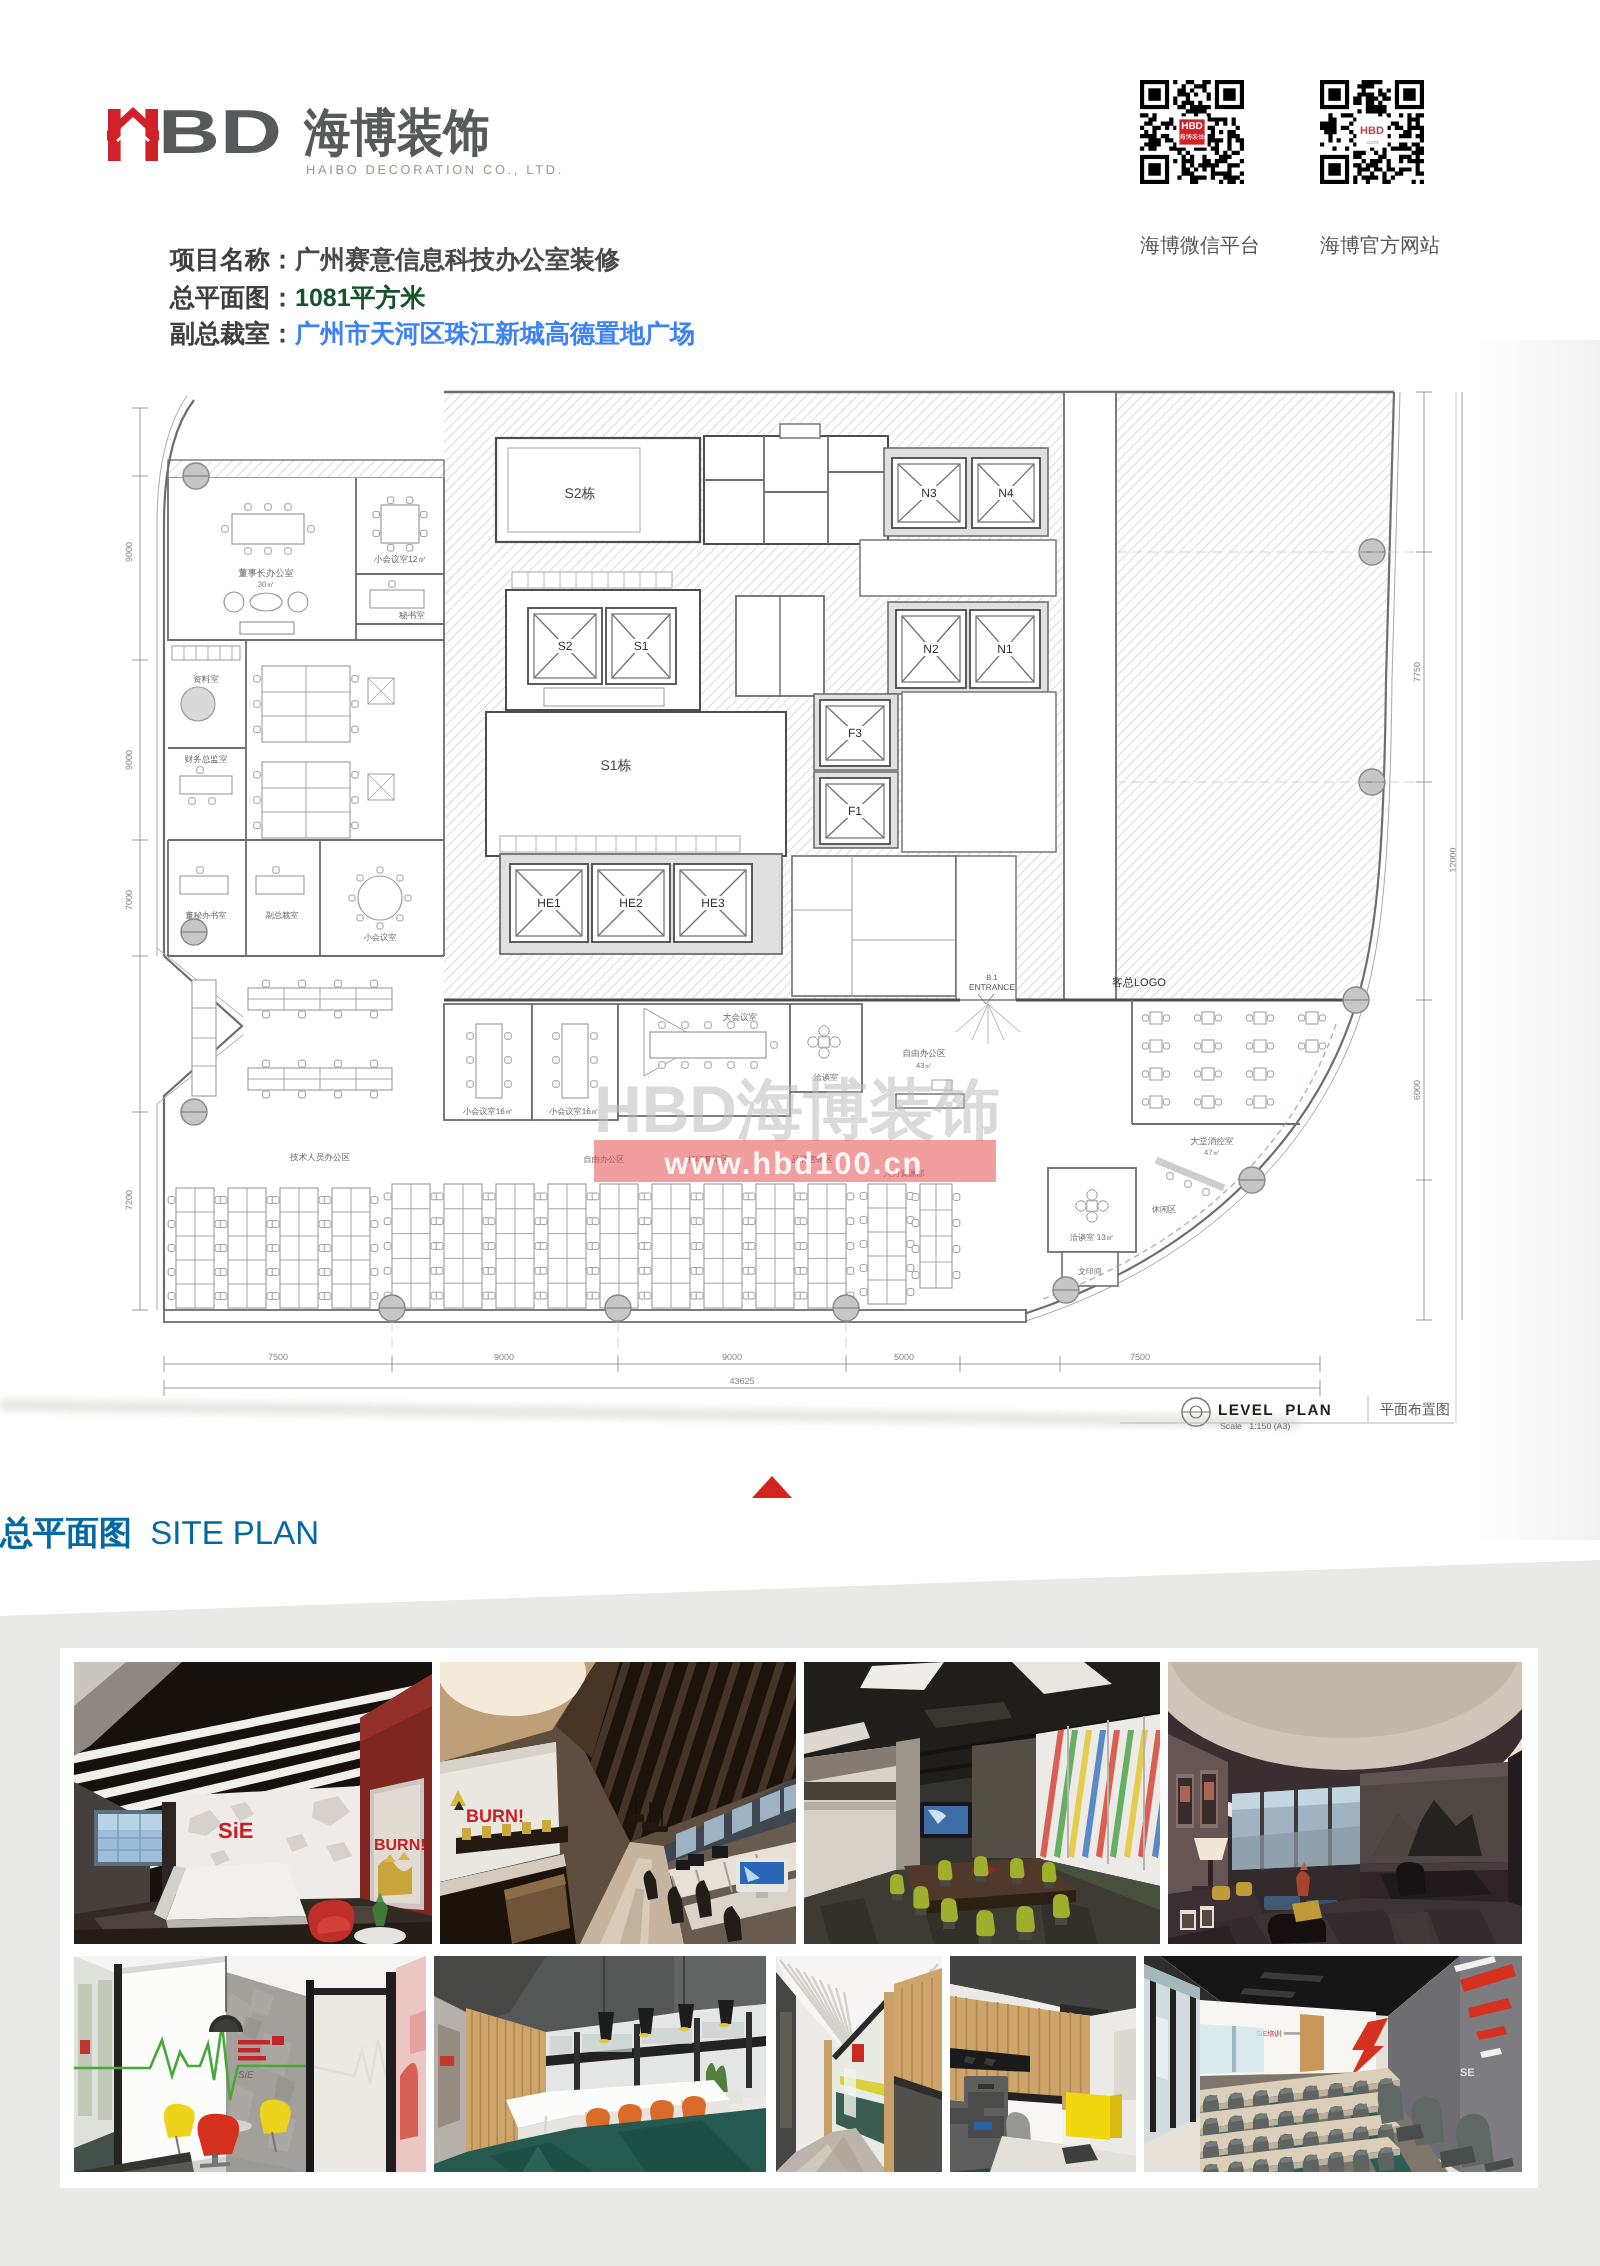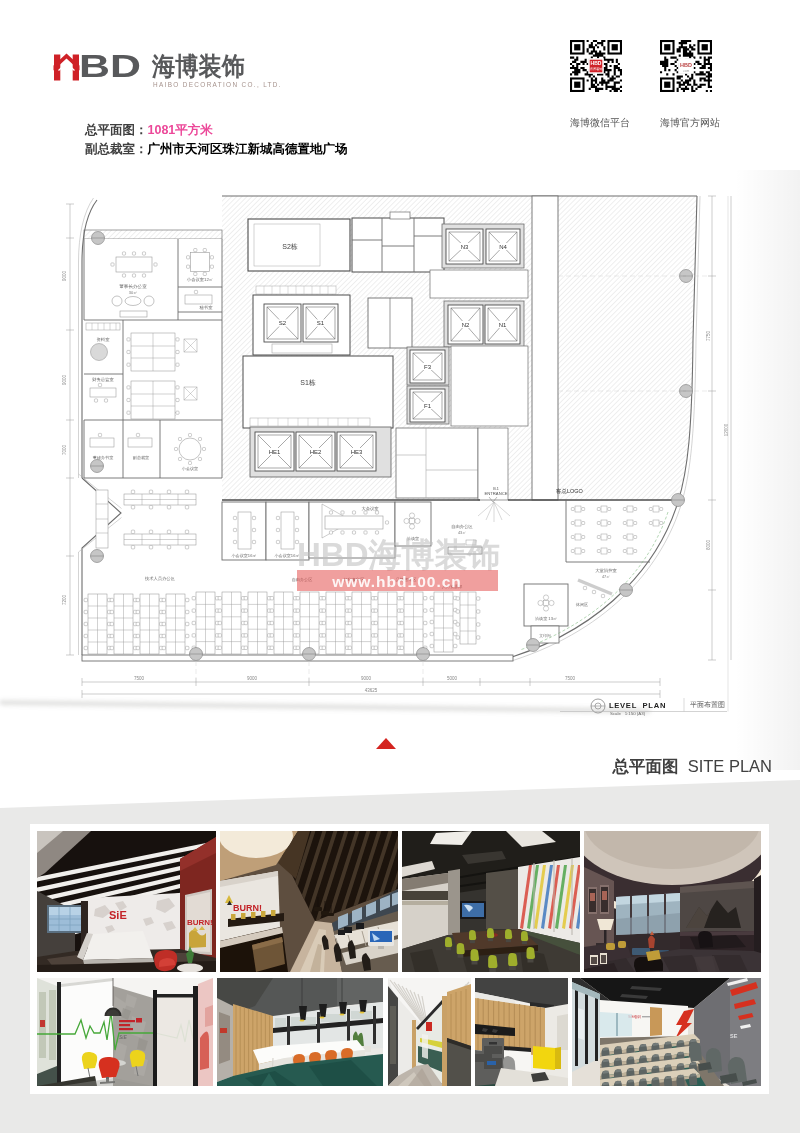--- a/index.html
+++ b/index.html
@@ -10,22 +10,23 @@
 <rect x="54" y="54.5" width="6.3" height="26" fill="#cf2127"></rect>
 <rect x="72.7" y="54.5" width="6.3" height="26" fill="#cf2127"></rect>
 <path d="M53.5 70.5 L66.5 58.5 L79.5 70.5 L79.5 65.5 L66.5 53.5 L53.5 65.5 Z" fill="#cf2127"></path>
 <path d="M58.5 70.5 L66.5 63.2 L74.5 70.5" stroke="#ffffff" stroke-width="1.3" fill="none"></path>
 <text x="79" y="76.5" font-family="Liberation Sans" font-weight="bold" font-size="31" fill="#58595b" textLength="62" lengthAdjust="spacingAndGlyphs">BD</text>
 <text x="152" y="75" font-family="Liberation Sans" font-weight="bold" font-size="25.5" fill="#58595b" textLength="93" lengthAdjust="spacingAndGlyphs">海博装饰</text>
 <text x="153" y="87" font-family="Liberation Sans" font-size="6.4" fill="#a5928c" letter-spacing="1.35">HAIBO DECORATION CO., LTD.</text>
 </svg>
 
 <div style="position:absolute;left:85px;top:121px;font-size:12.5px;color:#3f3f3f;line-height:18.5px;white-space:nowrap">
-<div><b>总平面图：</b><span style="font-weight:bold;color:#ec4899">1081平方米</span></div>
-<div><b>副总裁室：</b><span style="font-weight:bold;color:#000000">广州市天河区珠江新城高德置地广场</span></div>
+<div><b>项目名称：</b><span style="font-weight:bold;color:#4a4a4a">广州赛意信息科技办公室装修</span></div>
+<div><b>总平面图：</b><span style="font-weight:bold;color:#14532d">1081平方米</span></div>
+<div><b>副总裁室：</b><span style="font-weight:bold;color:#3b82f6">广州市天河区珠江新城高德置地广场</span></div>
 </div>
 
 <svg style="position:absolute;left:570px;top:40px" width="52" height="52" viewBox="0 0 52 52">
     <rect width="52" height="52" fill="#fff"></rect>
     <path d="M0.0 16.6h2.1v2.1h-2.1zM0.0 22.9h2.1v2.1h-2.1zM0.0 27.0h2.1v2.1h-2.1zM0.0 33.3h2.1v2.1h-2.1zM2.1 16.6h2.1v2.1h-2.1zM2.1 20.8h2.1v2.1h-2.1zM2.1 25.0h2.1v2.1h-2.1zM2.1 27.0h2.1v2.1h-2.1zM2.1 31.2h2.1v2.1h-2.1zM4.2 18.7h2.1v2.1h-2.1zM4.2 20.8h2.1v2.1h-2.1zM4.2 27.0h2.1v2.1h-2.1zM4.2 29.1h2.1v2.1h-2.1zM4.2 31.2h2.1v2.1h-2.1zM4.2 33.3h2.1v2.1h-2.1zM6.2 16.6h2.1v2.1h-2.1zM6.2 18.7h2.1v2.1h-2.1zM6.2 22.9h2.1v2.1h-2.1zM6.2 25.0h2.1v2.1h-2.1zM6.2 27.0h2.1v2.1h-2.1zM6.2 29.1h2.1v2.1h-2.1zM6.2 31.2h2.1v2.1h-2.1zM6.2 33.3h2.1v2.1h-2.1zM8.3 22.9h2.1v2.1h-2.1zM8.3 29.1h2.1v2.1h-2.1zM8.3 31.2h2.1v2.1h-2.1zM10.4 20.8h2.1v2.1h-2.1zM10.4 27.0h2.1v2.1h-2.1zM12.5 20.8h2.1v2.1h-2.1zM12.5 22.9h2.1v2.1h-2.1zM12.5 27.0h2.1v2.1h-2.1zM12.5 29.1h2.1v2.1h-2.1zM14.6 18.7h2.1v2.1h-2.1zM14.6 20.8h2.1v2.1h-2.1zM14.6 29.1h2.1v2.1h-2.1zM14.6 33.3h2.1v2.1h-2.1zM16.6 0.0h2.1v2.1h-2.1zM16.6 8.3h2.1v2.1h-2.1zM16.6 10.4h2.1v2.1h-2.1zM16.6 22.9h2.1v2.1h-2.1zM16.6 31.2h2.1v2.1h-2.1zM16.6 33.3h2.1v2.1h-2.1zM16.6 39.5h2.1v2.1h-2.1zM18.7 4.2h2.1v2.1h-2.1zM18.7 6.2h2.1v2.1h-2.1zM18.7 12.5h2.1v2.1h-2.1zM18.7 18.7h2.1v2.1h-2.1zM18.7 20.8h2.1v2.1h-2.1zM18.7 29.1h2.1v2.1h-2.1zM18.7 31.2h2.1v2.1h-2.1zM18.7 33.3h2.1v2.1h-2.1zM18.7 35.4h2.1v2.1h-2.1zM18.7 47.8h2.1v2.1h-2.1zM20.8 2.1h2.1v2.1h-2.1zM20.8 4.2h2.1v2.1h-2.1zM20.8 6.2h2.1v2.1h-2.1zM20.8 10.4h2.1v2.1h-2.1zM20.8 12.5h2.1v2.1h-2.1zM20.8 16.6h2.1v2.1h-2.1zM20.8 18.7h2.1v2.1h-2.1zM20.8 20.8h2.1v2.1h-2.1zM20.8 25.0h2.1v2.1h-2.1zM20.8 27.0h2.1v2.1h-2.1zM20.8 31.2h2.1v2.1h-2.1zM20.8 33.3h2.1v2.1h-2.1zM20.8 37.4h2.1v2.1h-2.1zM20.8 39.5h2.1v2.1h-2.1zM20.8 41.6h2.1v2.1h-2.1zM20.8 43.7h2.1v2.1h-2.1zM20.8 45.8h2.1v2.1h-2.1zM22.9 0.0h2.1v2.1h-2.1zM22.9 6.2h2.1v2.1h-2.1zM22.9 8.3h2.1v2.1h-2.1zM22.9 10.4h2.1v2.1h-2.1zM22.9 14.6h2.1v2.1h-2.1zM22.9 22.9h2.1v2.1h-2.1zM22.9 31.2h2.1v2.1h-2.1zM22.9 35.4h2.1v2.1h-2.1zM22.9 39.5h2.1v2.1h-2.1zM22.9 43.7h2.1v2.1h-2.1zM22.9 45.8h2.1v2.1h-2.1zM25.0 0.0h2.1v2.1h-2.1zM25.0 4.2h2.1v2.1h-2.1zM25.0 10.4h2.1v2.1h-2.1zM25.0 12.5h2.1v2.1h-2.1zM25.0 14.6h2.1v2.1h-2.1zM25.0 18.7h2.1v2.1h-2.1zM25.0 27.0h2.1v2.1h-2.1zM25.0 37.4h2.1v2.1h-2.1zM25.0 39.5h2.1v2.1h-2.1zM25.0 41.6h2.1v2.1h-2.1zM25.0 45.8h2.1v2.1h-2.1zM25.0 47.8h2.1v2.1h-2.1zM25.0 49.9h2.1v2.1h-2.1zM27.0 2.1h2.1v2.1h-2.1zM27.0 6.2h2.1v2.1h-2.1zM27.0 12.5h2.1v2.1h-2.1zM27.0 14.6h2.1v2.1h-2.1zM27.0 16.6h2.1v2.1h-2.1zM27.0 22.9h2.1v2.1h-2.1zM27.0 25.0h2.1v2.1h-2.1zM27.0 33.3h2.1v2.1h-2.1zM27.0 43.7h2.1v2.1h-2.1zM27.0 47.8h2.1v2.1h-2.1zM27.0 49.9h2.1v2.1h-2.1zM29.1 2.1h2.1v2.1h-2.1zM29.1 10.4h2.1v2.1h-2.1zM29.1 12.5h2.1v2.1h-2.1zM29.1 14.6h2.1v2.1h-2.1zM29.1 25.0h2.1v2.1h-2.1zM29.1 29.1h2.1v2.1h-2.1zM29.1 31.2h2.1v2.1h-2.1zM29.1 33.3h2.1v2.1h-2.1zM29.1 41.6h2.1v2.1h-2.1zM29.1 47.8h2.1v2.1h-2.1zM31.2 0.0h2.1v2.1h-2.1zM31.2 2.1h2.1v2.1h-2.1zM31.2 4.2h2.1v2.1h-2.1zM31.2 12.5h2.1v2.1h-2.1zM31.2 14.6h2.1v2.1h-2.1zM31.2 20.8h2.1v2.1h-2.1zM31.2 25.0h2.1v2.1h-2.1zM31.2 27.0h2.1v2.1h-2.1zM31.2 31.2h2.1v2.1h-2.1zM31.2 33.3h2.1v2.1h-2.1zM31.2 37.4h2.1v2.1h-2.1zM31.2 39.5h2.1v2.1h-2.1zM31.2 41.6h2.1v2.1h-2.1zM31.2 43.7h2.1v2.1h-2.1zM31.2 47.8h2.1v2.1h-2.1zM33.3 0.0h2.1v2.1h-2.1zM33.3 6.2h2.1v2.1h-2.1zM33.3 8.3h2.1v2.1h-2.1zM33.3 12.5h2.1v2.1h-2.1zM33.3 16.6h2.1v2.1h-2.1zM33.3 18.7h2.1v2.1h-2.1zM33.3 22.9h2.1v2.1h-2.1zM33.3 27.0h2.1v2.1h-2.1zM33.3 29.1h2.1v2.1h-2.1zM33.3 31.2h2.1v2.1h-2.1zM33.3 39.5h2.1v2.1h-2.1zM33.3 41.6h2.1v2.1h-2.1zM35.4 18.7h2.1v2.1h-2.1zM35.4 22.9h2.1v2.1h-2.1zM35.4 25.0h2.1v2.1h-2.1zM35.4 27.0h2.1v2.1h-2.1zM35.4 29.1h2.1v2.1h-2.1zM35.4 33.3h2.1v2.1h-2.1zM35.4 41.6h2.1v2.1h-2.1zM35.4 43.7h2.1v2.1h-2.1zM35.4 45.8h2.1v2.1h-2.1zM35.4 47.8h2.1v2.1h-2.1zM37.4 18.7h2.1v2.1h-2.1zM37.4 20.8h2.1v2.1h-2.1zM37.4 29.1h2.1v2.1h-2.1zM37.4 31.2h2.1v2.1h-2.1zM37.4 33.3h2.1v2.1h-2.1zM37.4 35.4h2.1v2.1h-2.1zM37.4 39.5h2.1v2.1h-2.1zM37.4 41.6h2.1v2.1h-2.1zM37.4 45.8h2.1v2.1h-2.1zM39.5 18.7h2.1v2.1h-2.1zM39.5 25.0h2.1v2.1h-2.1zM39.5 29.1h2.1v2.1h-2.1zM39.5 37.4h2.1v2.1h-2.1zM39.5 39.5h2.1v2.1h-2.1zM39.5 45.8h2.1v2.1h-2.1zM39.5 49.9h2.1v2.1h-2.1zM41.6 18.7h2.1v2.1h-2.1zM41.6 20.8h2.1v2.1h-2.1zM41.6 35.4h2.1v2.1h-2.1zM41.6 37.4h2.1v2.1h-2.1zM41.6 39.5h2.1v2.1h-2.1zM41.6 45.8h2.1v2.1h-2.1zM41.6 47.8h2.1v2.1h-2.1zM43.7 25.0h2.1v2.1h-2.1zM43.7 27.0h2.1v2.1h-2.1zM43.7 29.1h2.1v2.1h-2.1zM43.7 31.2h2.1v2.1h-2.1zM43.7 33.3h2.1v2.1h-2.1zM43.7 37.4h2.1v2.1h-2.1zM43.7 41.6h2.1v2.1h-2.1zM43.7 43.7h2.1v2.1h-2.1zM43.7 45.8h2.1v2.1h-2.1zM43.7 47.8h2.1v2.1h-2.1zM43.7 49.9h2.1v2.1h-2.1zM45.8 18.7h2.1v2.1h-2.1zM45.8 20.8h2.1v2.1h-2.1zM45.8 25.0h2.1v2.1h-2.1zM45.8 27.0h2.1v2.1h-2.1zM45.8 35.4h2.1v2.1h-2.1zM45.8 41.6h2.1v2.1h-2.1zM45.8 47.8h2.1v2.1h-2.1zM45.8 49.9h2.1v2.1h-2.1zM47.8 22.9h2.1v2.1h-2.1zM47.8 27.0h2.1v2.1h-2.1zM47.8 29.1h2.1v2.1h-2.1zM47.8 35.4h2.1v2.1h-2.1zM47.8 41.6h2.1v2.1h-2.1zM47.8 47.8h2.1v2.1h-2.1zM49.9 29.1h2.1v2.1h-2.1zM49.9 31.2h2.1v2.1h-2.1zM49.9 33.3h2.1v2.1h-2.1zM49.9 39.5h2.1v2.1h-2.1zM49.9 45.8h2.1v2.1h-2.1zM49.9 49.9h2.1v2.1h-2.1z" fill="#000"></path>
     <rect x="0.0" y="0.0" width="14.56" height="14.56" fill="#000"></rect>
     <rect x="2.08" y="2.08" width="10.4" height="10.4" fill="#fff"></rect>
     <rect x="4.16" y="4.16" width="6.24" height="6.24" fill="#000"></rect>
     <rect x="37.44" y="0.0" width="14.56" height="14.56" fill="#000"></rect>
     <rect x="39.52" y="2.08" width="10.4" height="10.4" fill="#fff"></rect>
@@ -734,21 +735,21 @@
       <text x="610" y="714.5" font-size="4.4" fill="#666">Scale&nbsp;&nbsp;&nbsp;1:150&nbsp;(A3)</text>
       <line x1="560" y1="711.5" x2="727" y2="711.5" stroke="#b5b5b5" stroke-width="0.6"></line>
       <line x1="684" y1="698" x2="684" y2="711.5" stroke="#c5c5c5" stroke-width="0.6"></line>
       <line x1="728" y1="196" x2="728" y2="711.5" stroke="#d4d4d4" stroke-width="0.6"></line>
       <text x="690" y="707" font-size="7" fill="#555">平面布置图</text>
     </g>
   </svg>
 
 <div style="position:absolute;left:376px;top:738px;width:0;height:0;border-left:10px solid transparent;border-right:10px solid transparent;border-bottom:11px solid #d42420"></div>
 
-<div style="position:absolute;left:0;top:756px;width:772px;text-align:right;font-size:16.5px;color:#404040"><b>总平面图</b>&nbsp;&nbsp;<span>SITE PLAN</span></div>
+<div style="position:absolute;left:0;top:756px;width:772px;text-align:left;font-size:16.5px;color:#0369a1"><b>总平面图</b>&nbsp;&nbsp;<span>SITE PLAN</span></div>
 
 <div style="position:absolute;left:0;top:775px;width:800px;height:358px;background:#e9e9e8;clip-path:polygon(0 33px,800px 5px,800px 358px,0 358px)"></div>
 
 <div style="position:absolute;left:30px;top:824px;width:739px;height:270px;background:#fff"></div>
 
 <svg style="position:absolute;left:37px;top:831px" width="179" height="141" viewBox="0 0 179 141" preserveAspectRatio="none">
     <rect width="179" height="141" fill="#17110e"></rect>
     <path d="M0 46.0 L179 10.0 L179 14.2 L0 50.6 Z" fill="#f1efec"></path>
     <path d="M0 56.5 L179 18.5 L179 22.7 L0 61.1 Z" fill="#f1efec"></path>
     <path d="M0 67.0 L179 27.0 L179 31.2 L0 71.6 Z" fill="#f1efec"></path>

